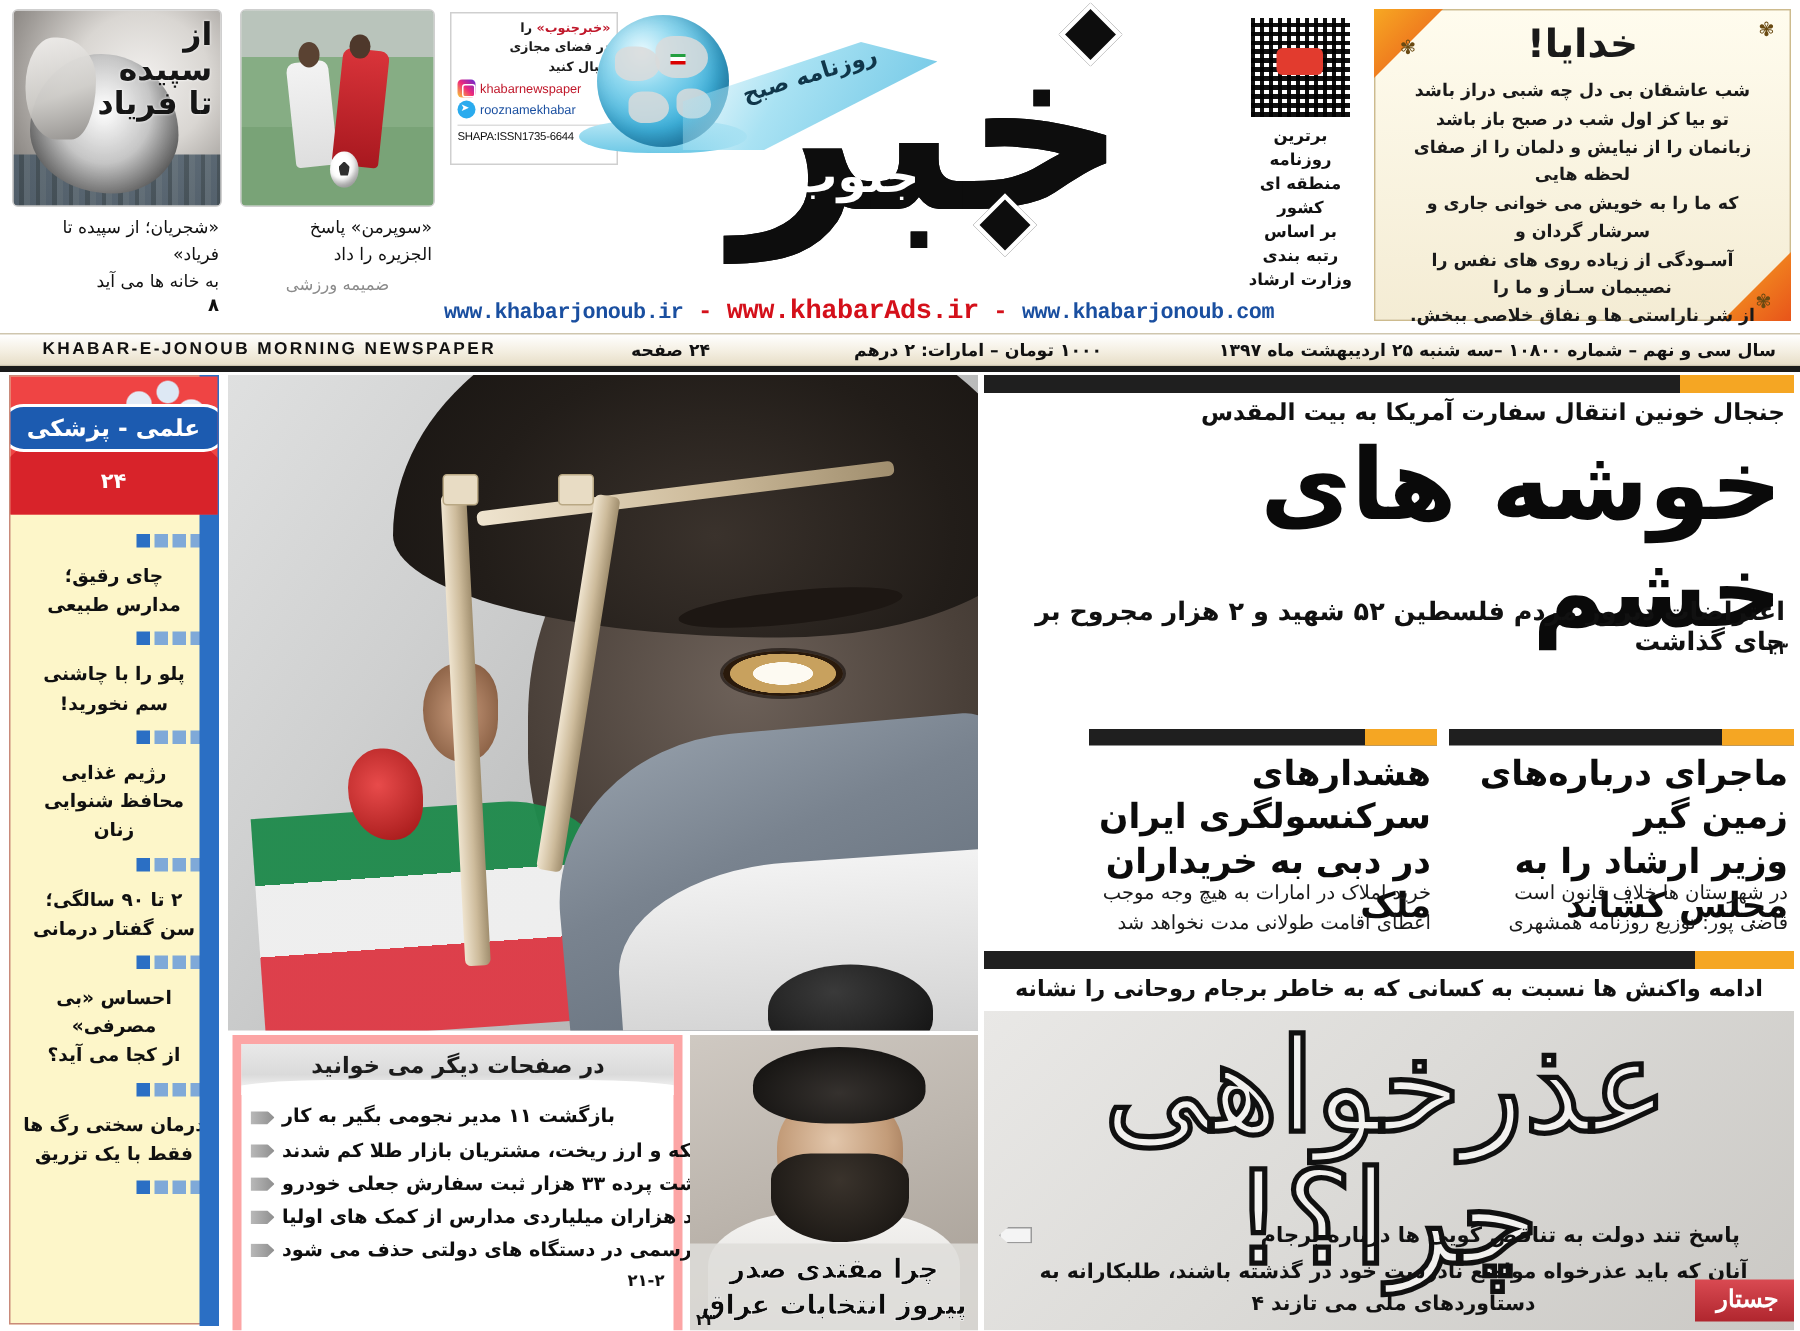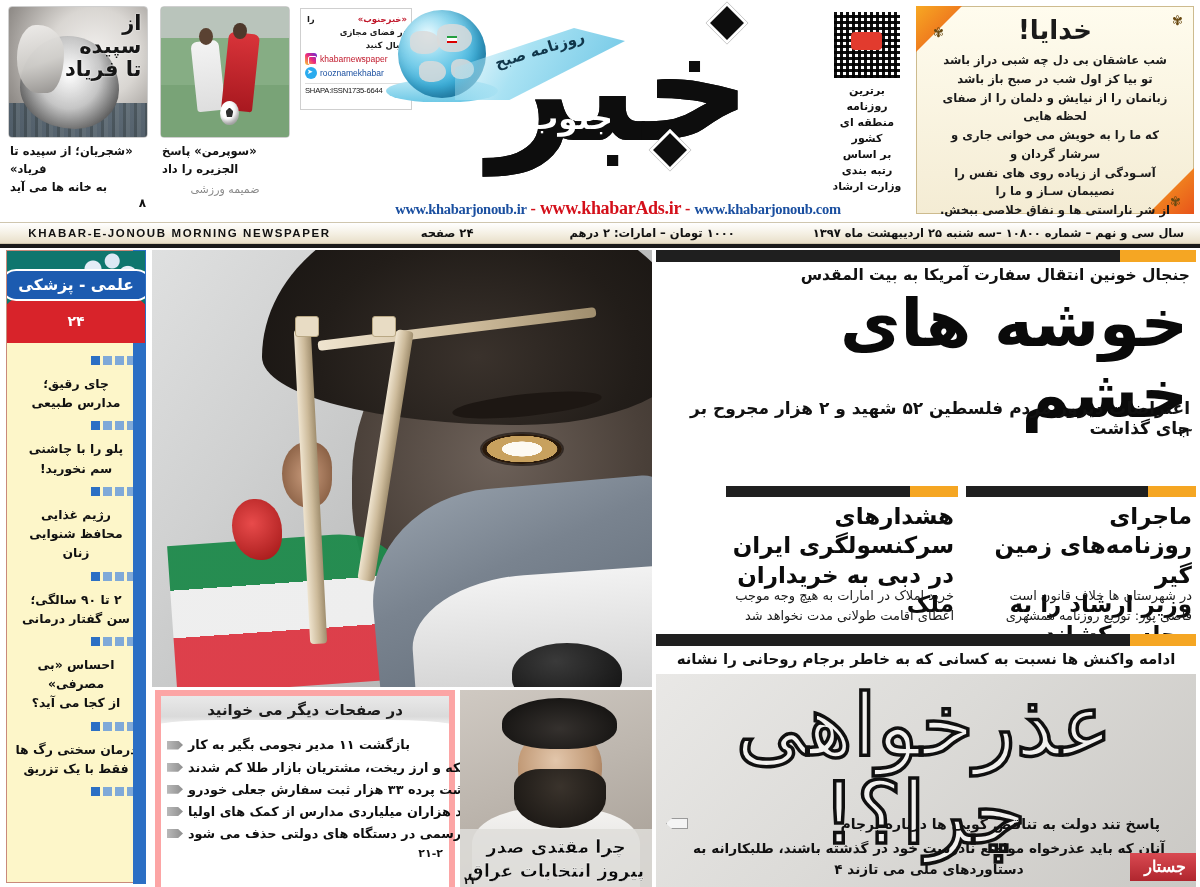--- a/index.html
+++ b/index.html
@@ -23,21 +23,21 @@
   
   .ad-box {
     position: absolute; background: #fff;
     border: 1px solid #d8d8d8;
   }
   .ad-img {
     width: 100%; height: 132px; position: relative; overflow: hidden;
     border-radius: 4px;
   }
   .ad-cap {
-    text-align: left; font-size: 11.5px; font-weight: bold;
+    text-align: right; font-size: 11.5px; font-weight: normal;
     color: #111; line-height: 1.55; padding: 5px 2px 0; direction: rtl;
   }
 
   #ad1 { left: 8px; top: 6px; width: 140px; height: 196px; border: none; }
   #ad1 .ad-img {
     background:
       radial-gradient(circle at 62% 36%, #f2f0ee 0%, #d9d6d2 38%, #9c9894 72%, #6e6a66 100%);
     border: 1px solid #cfcfcf;
   }
   .shaj-face {
@@ -89,21 +89,21 @@
   .ball::after { content:""; position:absolute; left:30%; top:28%; width:40%; height:40%;
      background:#2e2e2e; clip-path: polygon(50% 0,100% 38%,81% 100%,19% 100%,0 38%); }
 
   
   #social {
     position: absolute; left: 300px; top: 8px; width: 112px; height: 102px;
     border: 1px solid #cfcfcf; background: #fff; padding: 4px 4px 2px;
     direction: rtl;
   }
   .soc-top { font-size: 8.5px; color:#1b1b1b; text-align:right; line-height:1.5; font-weight:bold;}
-  .soc-top b { color:#c0172a;margin-left:40px; }
+  .soc-top b { color:#c0172a; }
   .soc-row { display:flex; align-items:center; gap:3px; margin-top:2px; direction:ltr; }
   .soc-ico { width:12px; height:12px; border-radius:3px; flex:none; position:relative; }
   .ig { background: linear-gradient(45deg,#f9ce34,#ee2a7b,#6228d7); }
   .ig::after { content:""; position:absolute; left:2.5px; top:2.5px; width:7px;height:7px;
      border:1.3px solid #fff; border-radius:2px; }
   .tg { background:#2aabee; border-radius:50%; }
   .tg::after { content:"➤"; position:absolute; color:#fff; font-size:7px; left:2px; top:1px; }
   .soc-txt { font-size:8.5px; color:#c0172a; font-family:"Liberation Sans",sans-serif; }
   .soc-txt.blue { color:#1a4fa0; }
   .shapa { font-size:7.6px; color:#111; margin-top:4px; letter-spacing:-.2px;
@@ -154,22 +154,22 @@
   }
   .dia {
     position:absolute; width:30px; height:30px; background:#0d0d0d;
     transform: rotate(45deg); border: 3px solid #fff;
   }
   #dia1 { left: 712px; top: 8px; }
   #dia2 { left: 655px; top: 135px; }
 
   
   .urlbar {
-    position:absolute; left: 308px; top: 198px; width: 620px; height: 22px;
-    text-align:center; direction:ltr; font-family:Liberation Serif, serif;
+    position:absolute; left: 296px; top: 198px; width: 620px; height: 22px;
+    text-align:left; direction:ltr; font-family:Liberation Mono, monospace;
   }
   .urlbar span { color:#1a4fa0; font-size:14.5px; font-weight:bold; letter-spacing:-.3px;}
   .urlbar span.red { color:#d4101a; font-size:18px; }
   .urlbar i { color:#d4101a; font-style:normal; font-weight:bold; }
 
   
   #qr { position:absolute; left: 828px; top: 10px; width: 78px; }
   .qr-img {
     width: 70px; height: 70px; margin: 0 auto; position:relative;
     background:
@@ -232,21 +232,21 @@
   
   #sidebar {
     position:absolute; left: 6px; top: 0px; width: 140px; height: 633px;
     background: #fdf6c9; border: 1px solid #c98a7a;
   }
   .sb-stripe {
     position:absolute; right: -1px; top: -1px; width: 13px; height: 634px;
     background: #2b6fc4;
   }
   .sb-head {
-    position:relative; height: 92px; overflow:hidden; background:#0f766e;
+    position:relative; height: 92px; overflow:hidden; background:#ef4444;
   }
   .sb-head .wave {
     position:absolute; left:-12%; top: 28px; width:124%; height: 90px;
     background: #d8232a; border-radius: 50% 50% 46% 46% / 70% 70% 30% 30%;
   }
   .sb-head .bubbles {
     position:absolute; right:4px; top:2px; width:60px; height:40px;
     background:
       radial-gradient(circle at 20% 40%, #e3ecf6 0 8px, transparent 9px),
       radial-gradient(circle at 52% 20%, #dde8f4 0 7px, transparent 8px),
@@ -722,21 +722,21 @@
       <div class="hl-main">خوشه های خشم</div>
       <div class="hl-sub">اعتراضات دیروز مردم فلسطین ۵۲ شهید و ۲ هزار مجروح بر جای گذاشت</div>
       <div class="hl-pg">۲۳</div>
     </div>
 
     <div class="sub-col" id="subA">
       <div class="sc-bar">
           <i></i>
         </div>
       <div class="sc-title">
-        <div>ماجرای روزنامه‌های زمین گیر</div>
+        <div>ماجرای درباره‌های زمین گیر</div>
         <div>وزیر ارشاد را به مجلس کشاند</div>
       </div>
       <div class="sc-desc">
         <div>در شهرستان ها خلاف قانون است</div>
         <div>قاضی پور: توزیع روزنامه همشهری</div>
       </div>
       <div class="sc-pg">۲</div>
     </div>
 
     <div class="sub-col" id="subB">

